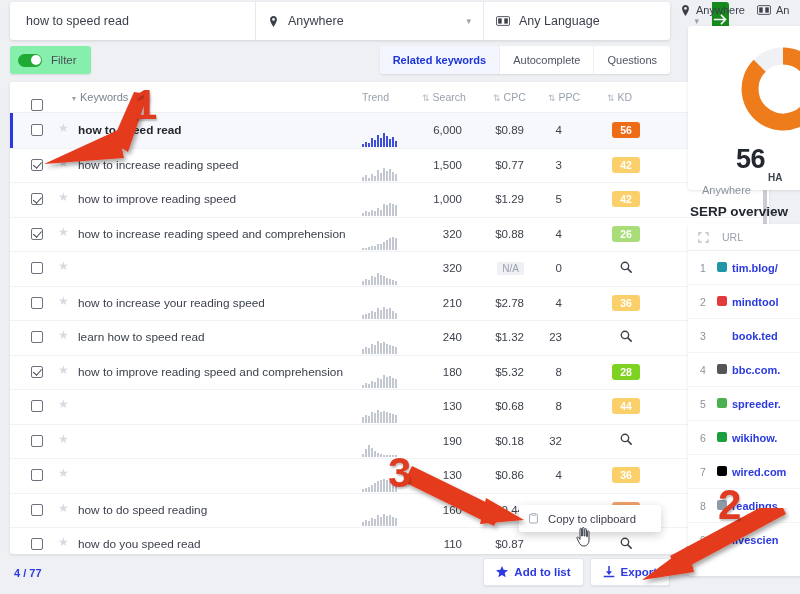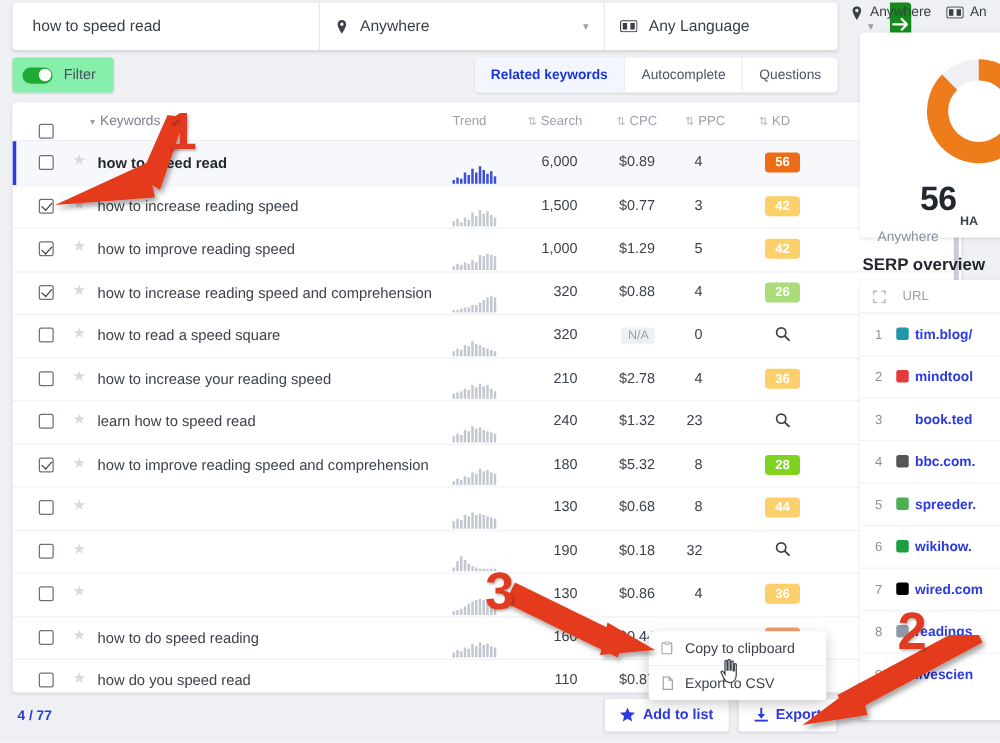--- a/index.html
+++ b/index.html
@@ -279,21 +279,20 @@
             <i style="height: 12px;"></i>
           </span>
           <span class="vol">320</span>
           <span class="cpc">$0.88</span>
           <span class="ppc">4</span>
           <span class="kd"><span class="kdb" style="background: rgb(168, 221, 122);">26</span></span>
         </div>
         <div class="row" style="top: 138px;">
           <span class="r-cb cb"></span>
           <span class="star">★</span>
-          <span class="kw">how to read a speed square</span>
           <span class="spark">
             <i style="height: 4px;"></i>
             <i style="height: 6px;"></i>
             <i style="height: 5px;"></i>
             <i style="height: 9px;"></i>
             <i style="height: 8px;"></i>
             <i style="height: 12px;"></i>
             <i style="height: 10px;"></i>
             <i style="height: 9px;"></i>
             <i style="height: 7px;"></i>
@@ -514,29 +513,20 @@
 
   <div class="dropdown">
     <div class="dd-item">
       <span class="ic">
         <svg width="11" height="11" viewBox="0 0 14 14">
             <rect x="0.7" y="1.7" width="10" height="11" rx="1" fill="none" stroke="#9aa1ad" stroke-width="1.2"></rect>
             <rect x="3.5" y="0.6" width="5" height="2.4" rx="0.6" fill="#fff" stroke="#9aa1ad" stroke-width="1"></rect>
           </svg>
       </span>
       <span>Copy to clipboard</span>
-    </div>
-    <div class="dd-item">
-      <span class="ic">
-        <svg width="11" height="11" viewBox="0 0 14 14">
-            <path d="M2 0.7h6l3.3 3.3v9.3H2z" fill="none" stroke="#9aa1ad" stroke-width="1.2"></path>
-            <path d="M8 0.7V4h3.3" fill="none" stroke="#9aa1ad" stroke-width="1.2"></path>
-          </svg>
-      </span>
-      <span>Export to CSV</span>
     </div>
   </div>
   <span class="cursor-hand">
     <svg width="16" height="20" viewBox="0 0 16 20">
       <path d="M4 2c0-1 1.6-1 1.6 0v7h.8V1.2c0-1 1.7-1 1.7 0V9h.8V2.4c0-1 1.7-1 1.7 0V9.6h.8V4.6c0-1 1.6-1 1.6 0v8.2c0 3.8-2 6.2-5 6.2-2.6 0-4-1.3-5.2-4L1 11.2c-.5-1 1-1.8 1.6-.8L4 12.4z" fill="#fff" stroke="#3c414b" stroke-width="1"></path>
     </svg>
   </span>
 
   <div class="rpanel">
     <div class="rp-top">

